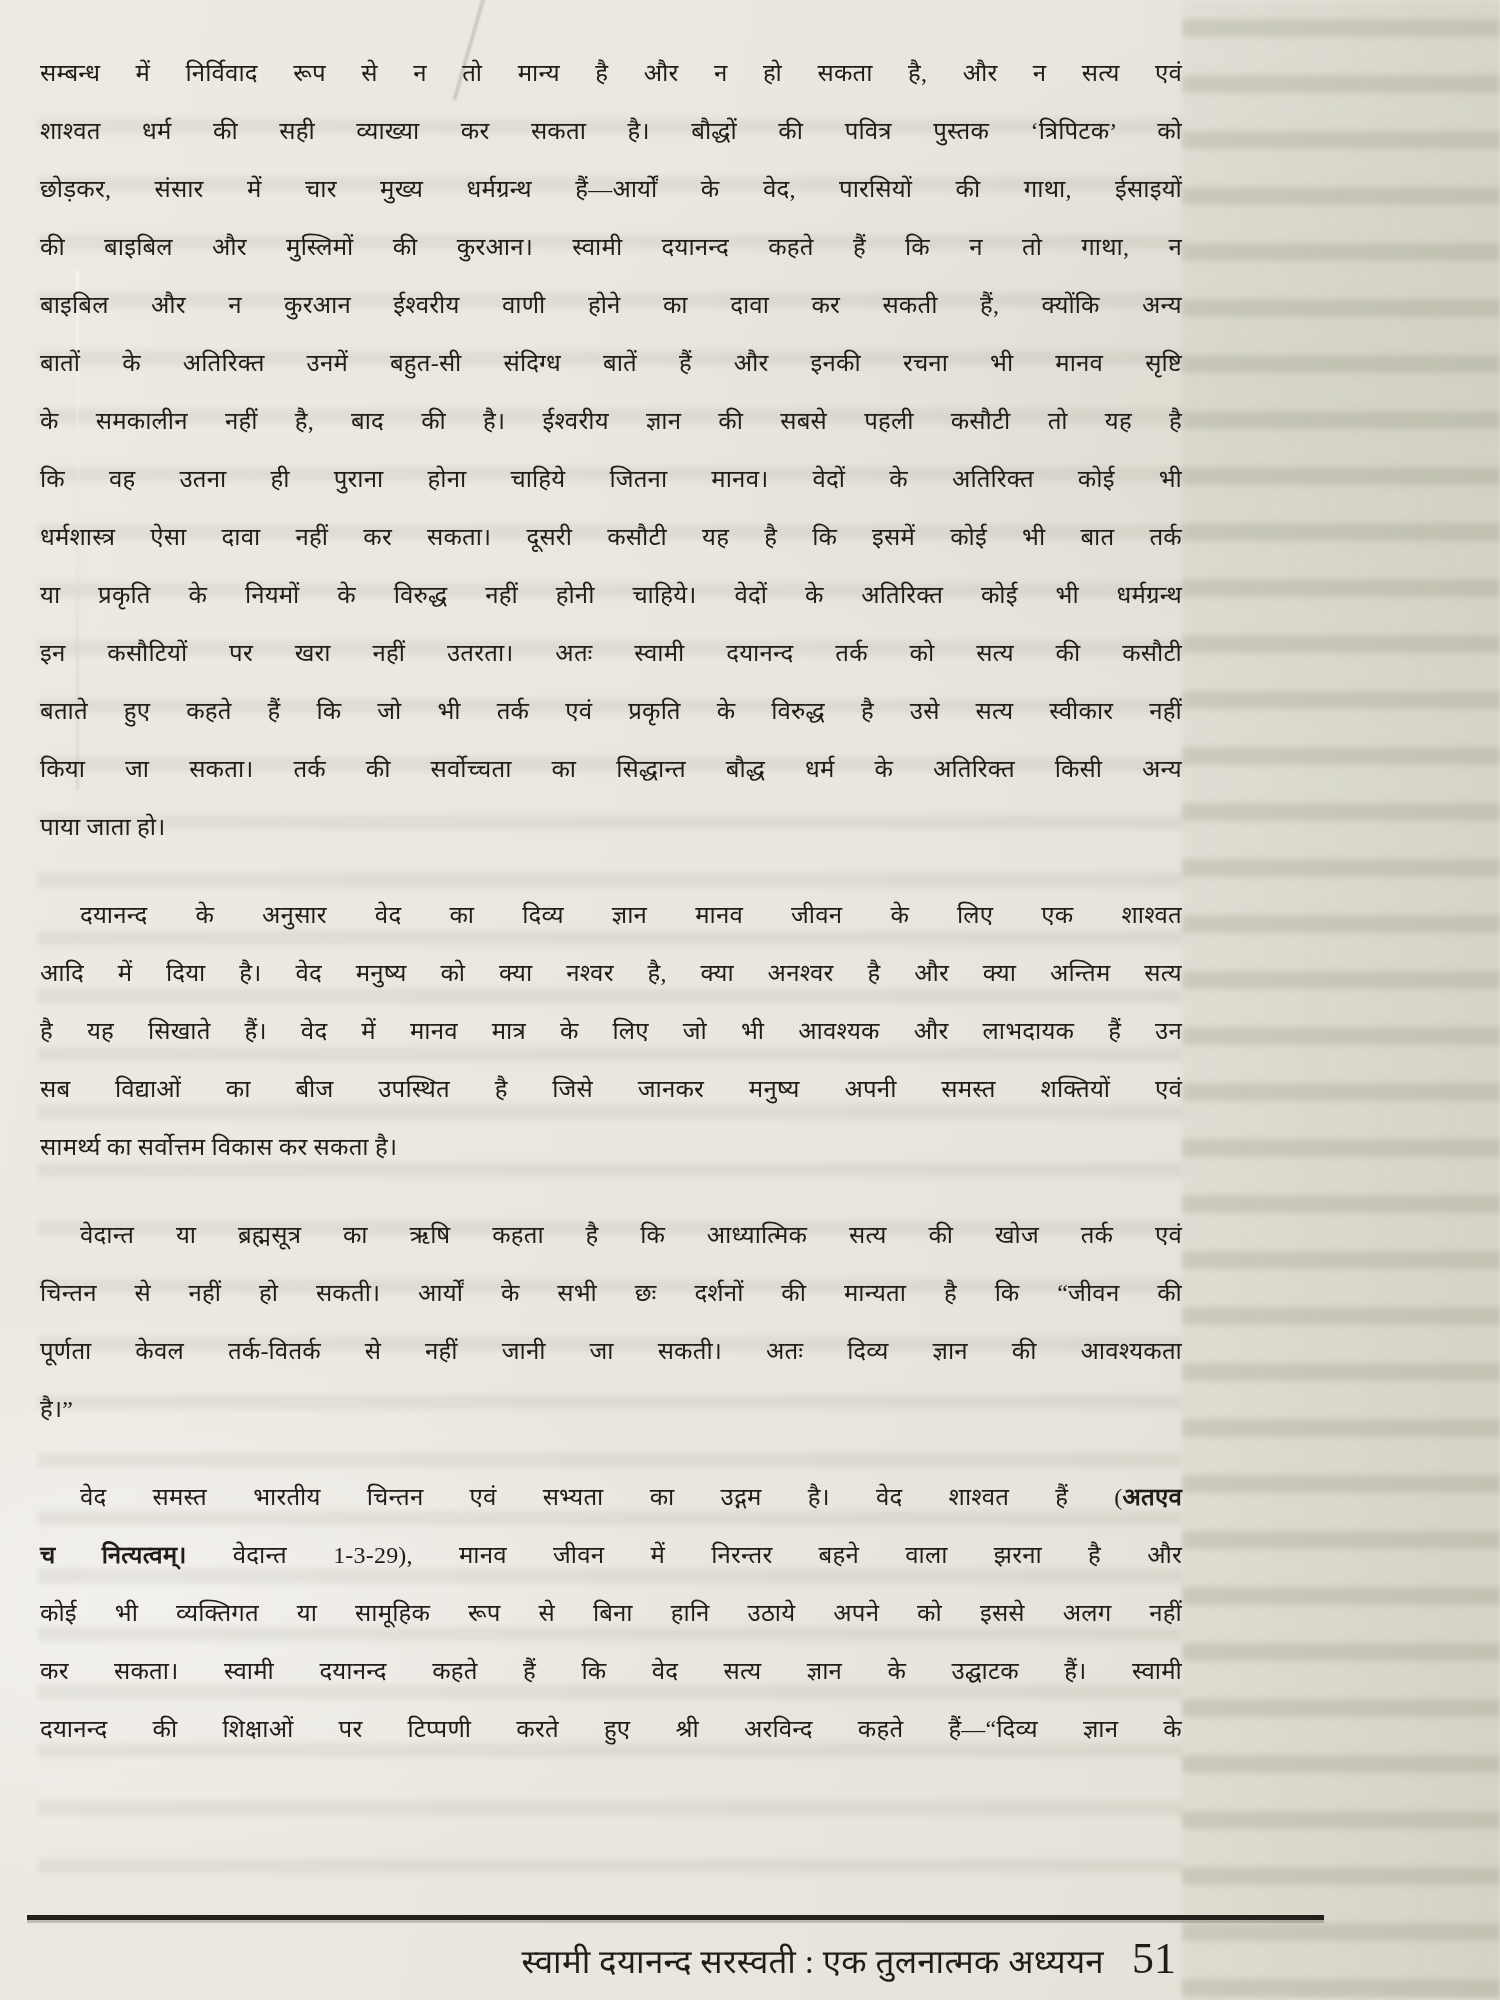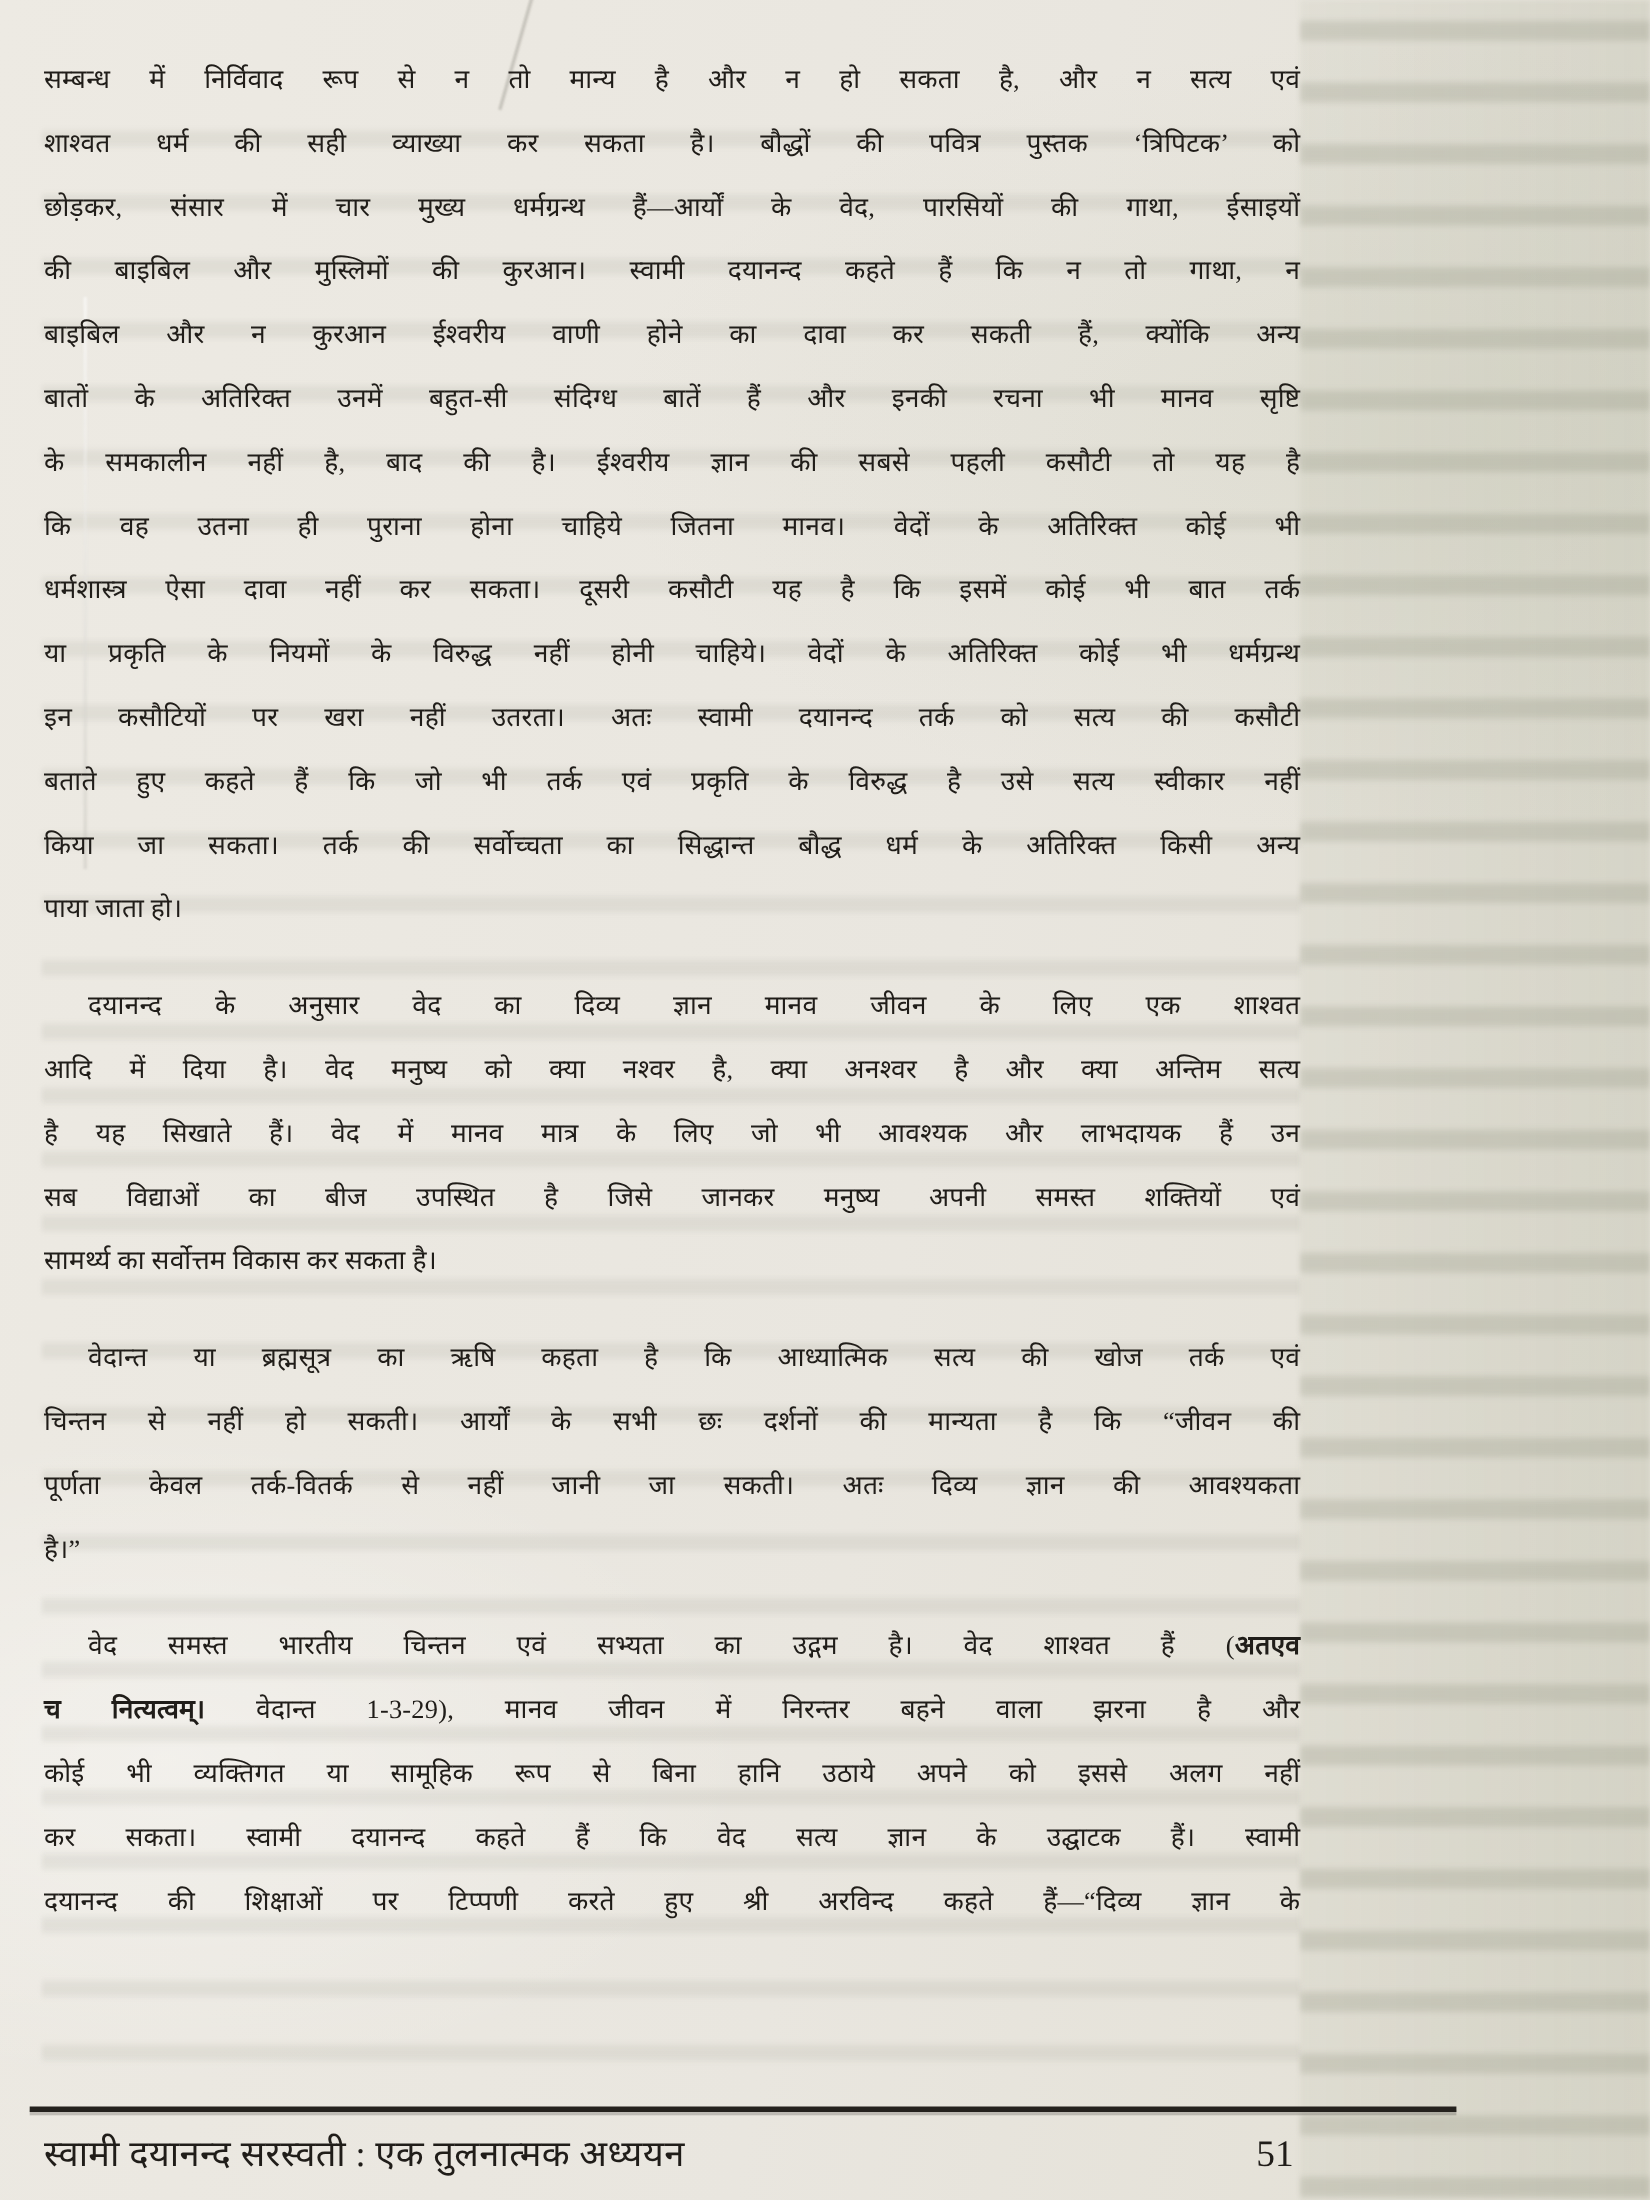--- a/index.html
+++ b/index.html
@@ -65,25 +65,25 @@
   .para.indent .line:first-child{text-indent:40px;}
   .line b{font-weight:bold;font-family:Liberation Serif, serif;}
   
   .footer-rule{
     position:absolute;left:27px;top:1915px;width:1297px;height:5px;
     background:#24211d;
     box-shadow:0 3px 0 rgba(60,56,50,0.25);
   }
   .footer-row{
     position:absolute;left:40px;top:1934px;width:1284px;
-    display:flex;justify-content:space-between;align-items:baseline;
-    font-size:33px;line-height:50px;
+    display:flex;justify-content:flex-end;align-items:baseline;
+    font-size:33px;line-height:50px;gap:28px;
   }
   .footer-title{letter-spacing:0.3px;}
-  .footer-page{padding-right:148px;font-size:34px;}
+  .footer-page{padding-right:148px;font-size:44px;}
 </style>
 </head>
 <body>
 
 <div class="page">
   <div class="bleed bleed-main"></div>
   <div class="bleed bleed-margin"></div>
   <div class="crease-top"></div>
   <div class="crease-left"></div>
 

